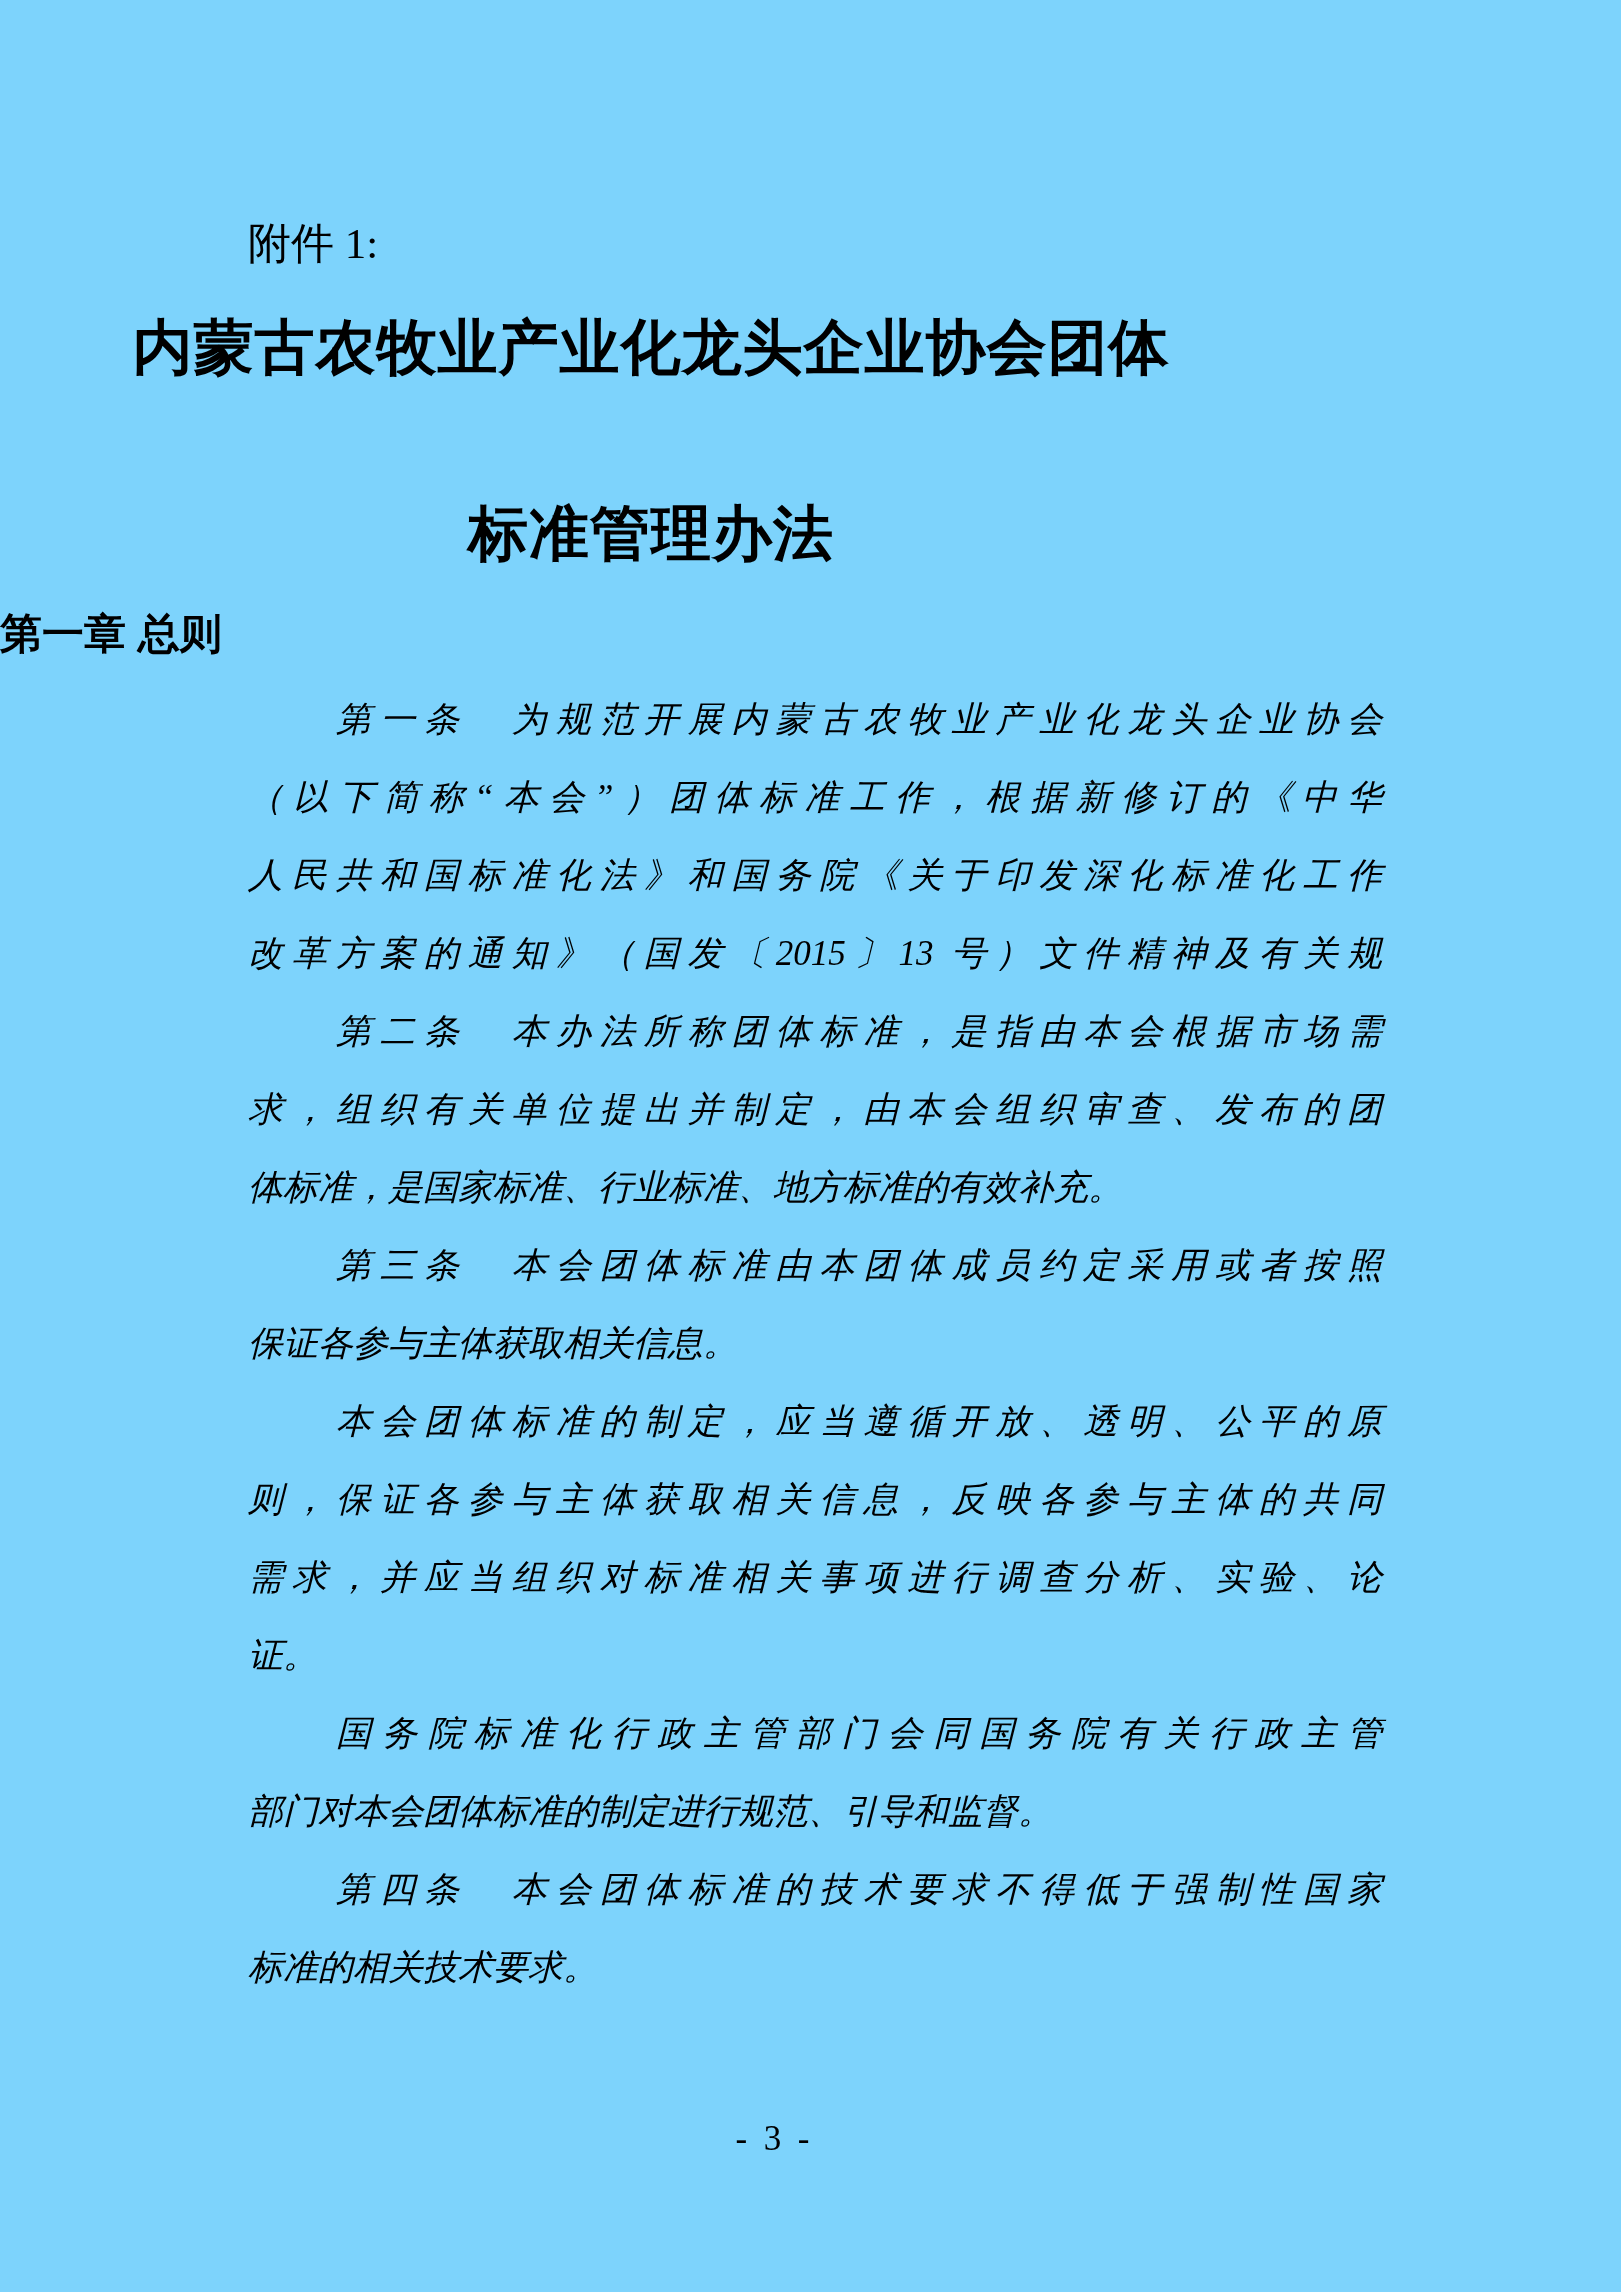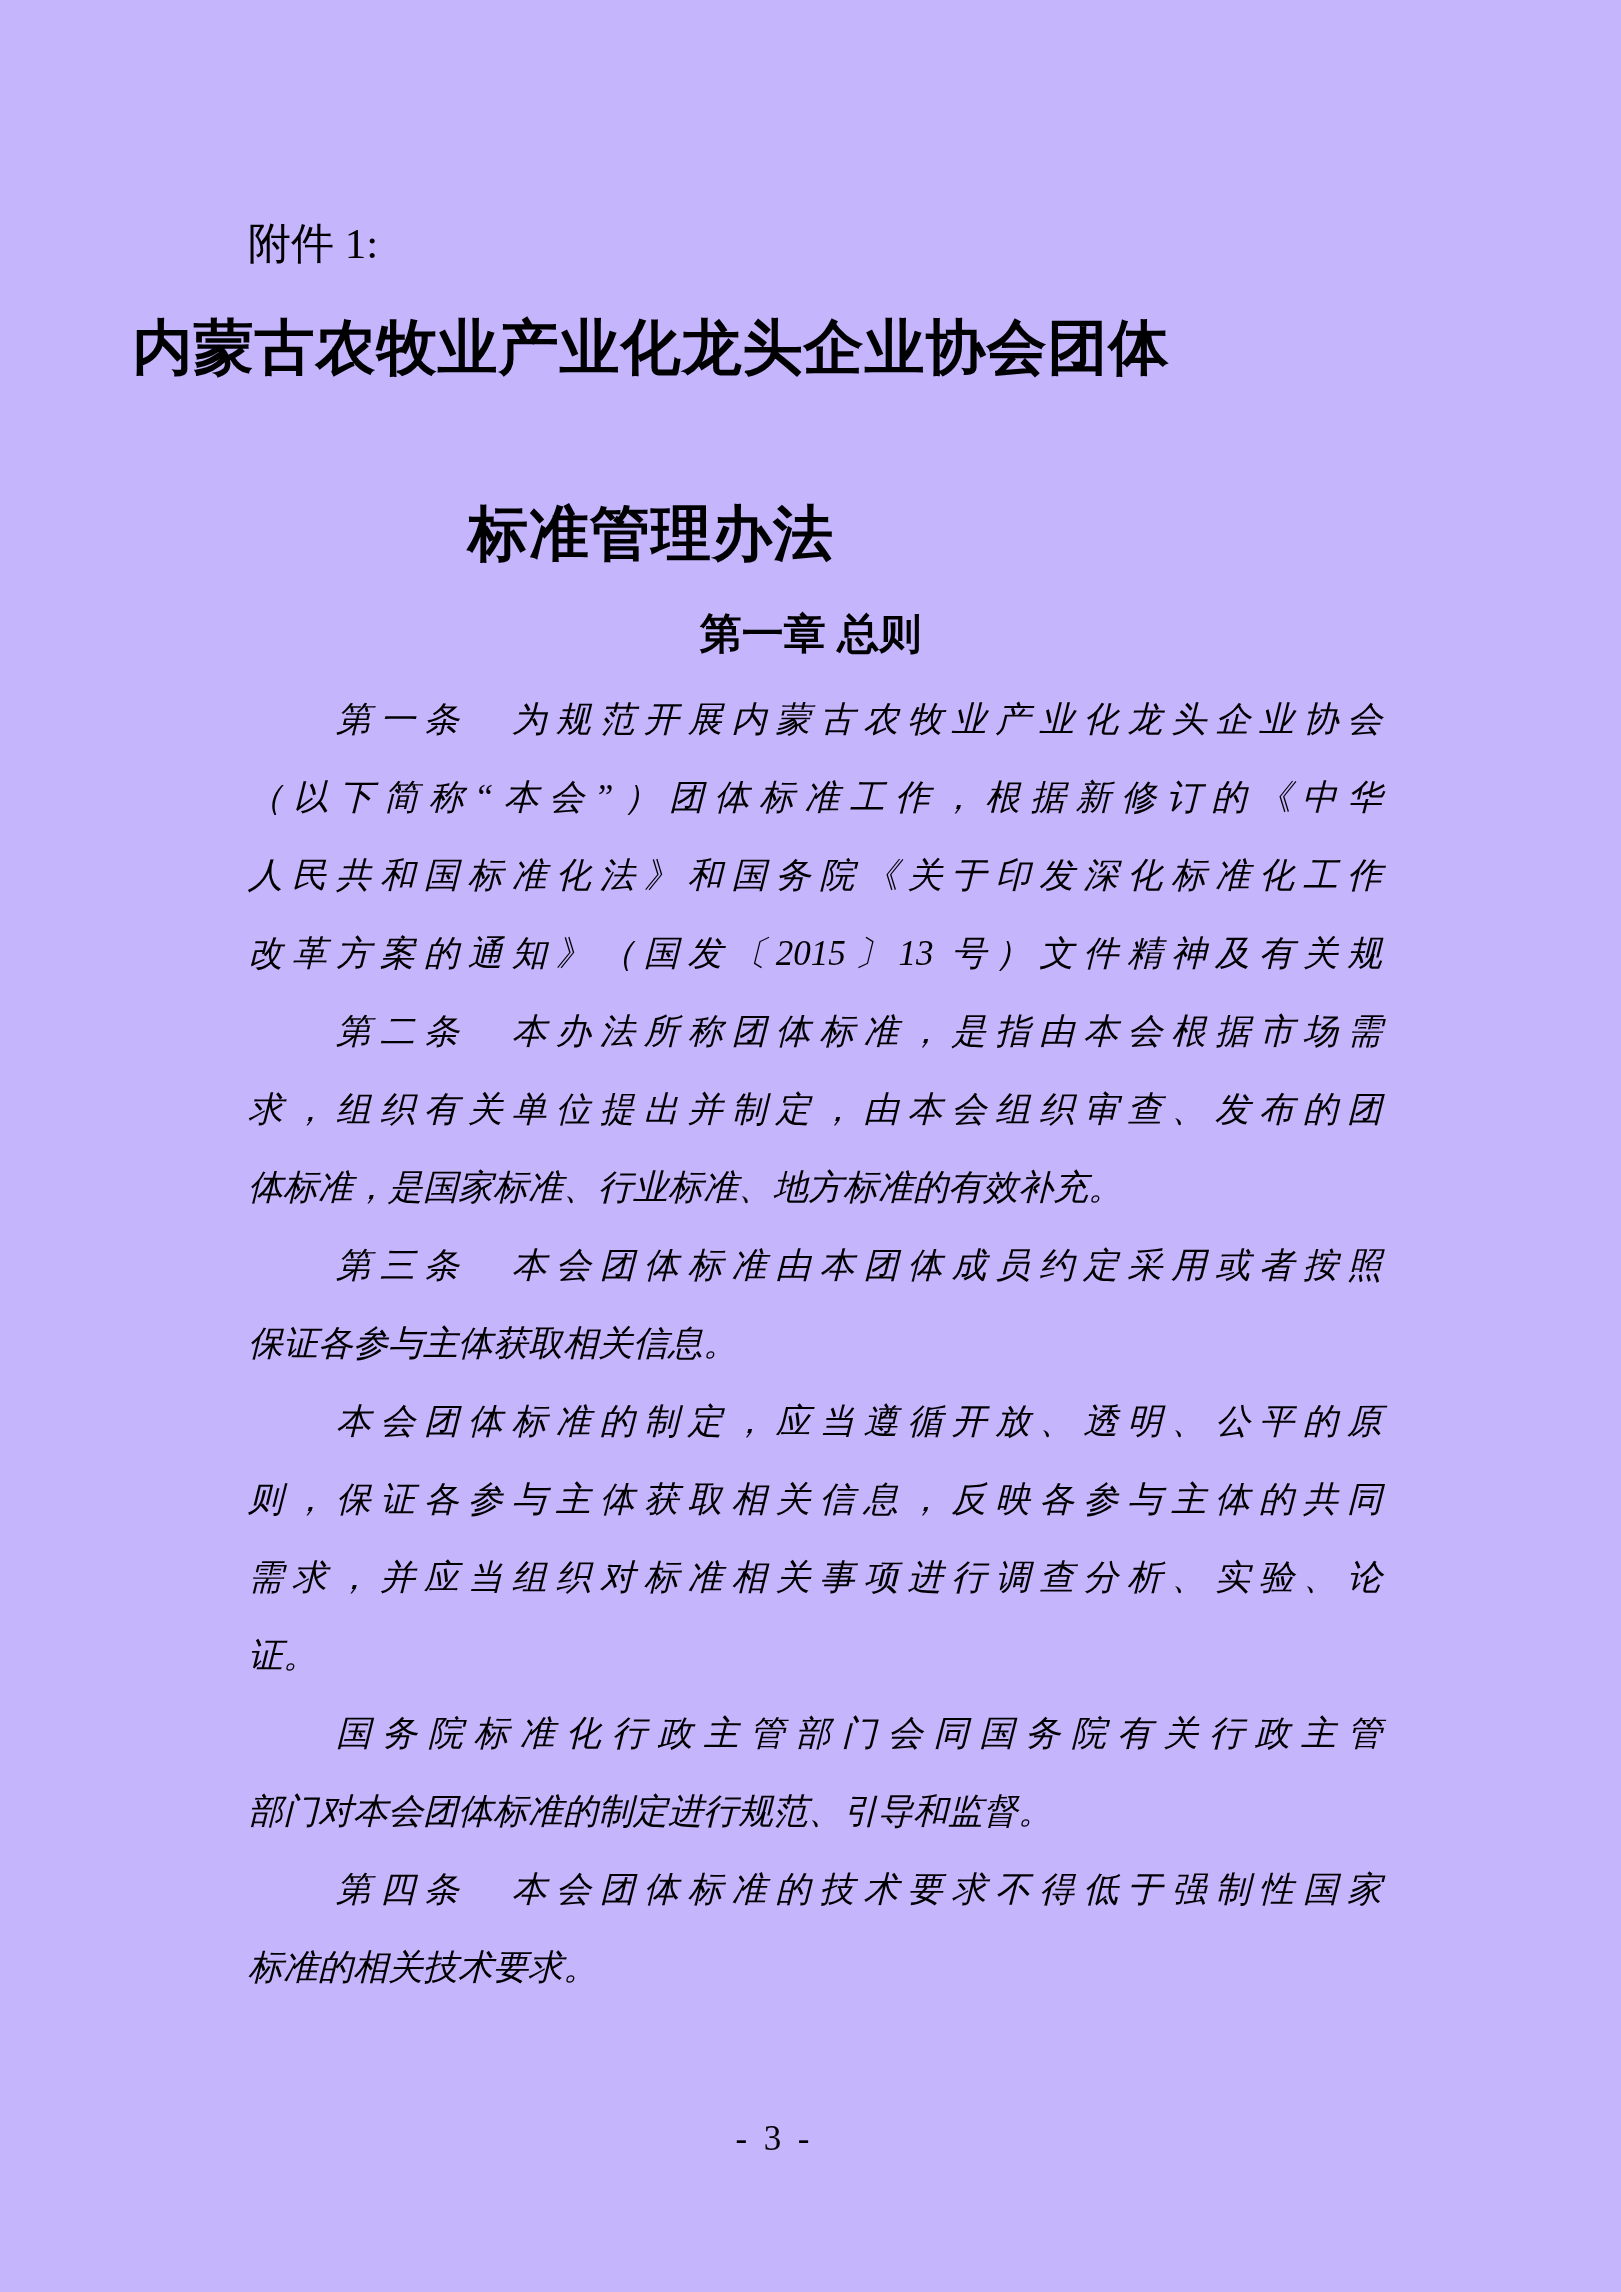--- a/index.html
+++ b/index.html
@@ -1,20 +1,20 @@
 <!DOCTYPE html>
 <html><head>
 <meta charset="utf-8">
 <style>
   html, body { margin: 0; padding: 0; background: #ffffff; }
   .page {
     position: relative;
     width: 1621px;
     height: 2293px;
-    background: #c4b5fd;
+    background: #7dd3fc;
     color: #000000;
     font-family: "Liberation Serif", "DejaVu Serif", serif;
     overflow: hidden;
   }
   .attachment {
     position: absolute;
     left: 248px;
     top: 214px;
     font-size: 43px;
     line-height: 59px;
@@ -29,21 +29,21 @@
     line-height: 69px;
     letter-spacing: 1px;
   }
   .title-line.l1 { top: 314px; }
   .title-line.l2 { top: 471px; margin-top: 29px; }
   .chapter {
     position: absolute;
     left: 0;
     top: 609px;
     width: 1621px;
-    text-align: center;
+    text-align: left;
     font-family: "Liberation Sans", "DejaVu Sans", sans-serif;
     font-weight: bold;
     font-size: 42px;
     line-height: 49px;
   }
   .body-text {
     position: absolute;
     left: 248px;
     top: 681px;
     width: 1134px;

